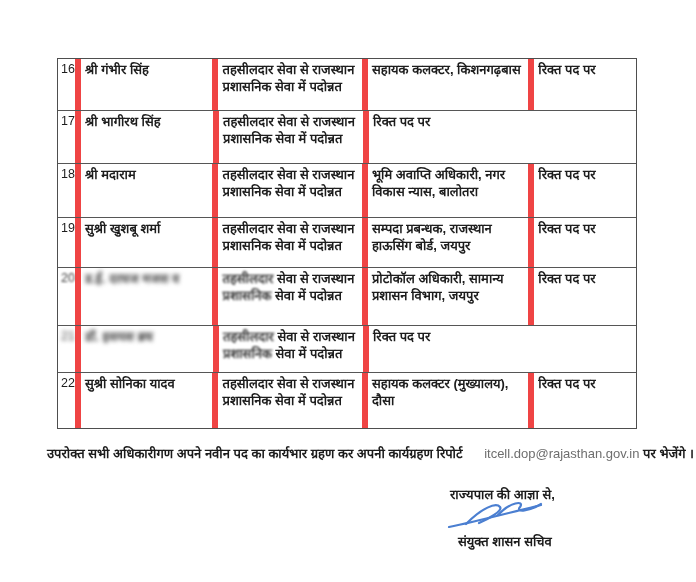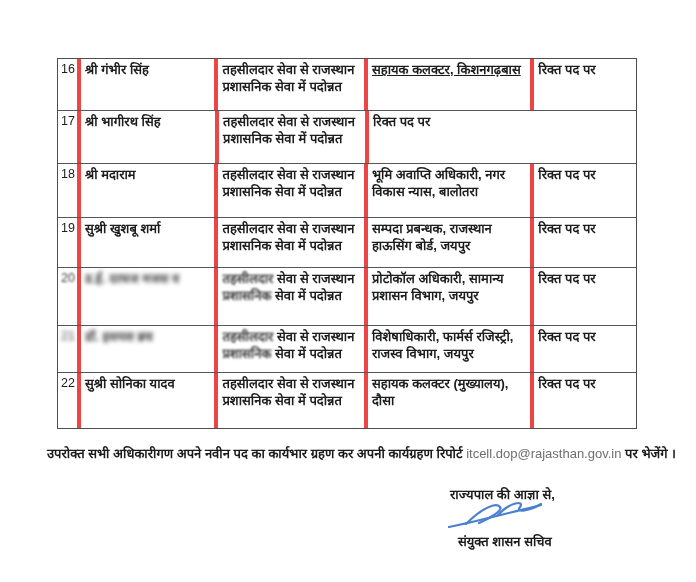--- a/index.html
+++ b/index.html
@@ -17,60 +17,60 @@
   .tbl{
     position:absolute;left:57px;top:58px;width:580px;
     border:1px solid #4e4e4e;
     box-sizing:border-box;
     background:#fff;
   }
   .trow{display:flex;border-bottom:1px solid #565656;box-sizing:border-box;}
   .trow:last-child{border-bottom:none;}
   .tcell{
     box-sizing:border-box;
-    border-right:4px solid #ef4444;
+    border-right:6px solid #ef4444;
     padding:2px 4px 2px 4px;
     font-size:13px;
     font-weight:bold;
     line-height:1.32;
     overflow:hidden;
     color:#1d1d1d;
   }
   .tcell:last-child{border-right:none;}
   .c-sn{font-weight:400;font-size:12.5px;padding-left:3px;}
   .b1{filter:blur(1.1px);color:#3a3a3a;}
   .b2{filter:blur(2.2px);color:#454545;}
 
   
   .note{
     position:absolute;left:47px;top:444px;
     font-size:13px;font-weight:bold;white-space:nowrap;
   }
-  .note .email{font-weight:400;color:#6e6e6e;}
+  .note .email{font-weight:400;color:#6e6e6e;margin-left:18px;}
 
   
   .signoff-from{position:absolute;left:450px;top:485px;font-size:13px;font-weight:bold;}
   .signature-svg{position:absolute;left:446px;top:499px;}
   .signoff-name{position:absolute;left:449px;top:532px;font-size:13px;font-weight:bold;}
   .signoff-desg{position:absolute;left:458px;top:532px;font-size:13px;font-weight:bold;}
 </style>
 </head>
 <body>
 
 <div class="doc">
 
   <div class="tbl">
       <div class="trow" style="height: 52px;">
         <div class="tcell c-sn" style="width: 23px;"><span>16</span></div>
         <div class="tcell c-name" style="width: 138px;"><span>श्री गंभीर सिंह</span></div>
         <div class="tcell c-mode" style="width: 150px;">
           <div><span>तहसीलदार सेवा से राजस्थान</span></div>
           <div><span>प्रशासनिक सेवा में पदोन्नत</span></div>
         </div>
-        <div class="tcell c-post" style="width: 167px; text-decoration: underline;"><span>सहायक कलक्टर, किशनगढ़बास</span></div>
+        <div class="tcell c-post" style="width: 167px;"><span>सहायक कलक्टर, किशनगढ़बास</span></div>
         <div class="tcell c-status" style="width: 102px;"><span>रिक्त पद पर</span></div>
       </div>
       <div class="trow" style="height: 53px;">
         <div class="tcell c-sn" style="width: 23px;"><span>17</span></div>
         <div class="tcell c-name" style="width: 138px;"><span>श्री भागीरथ सिंह</span></div>
         <div class="tcell c-mode" style="width: 150px;">
           <div><span>तहसीलदार सेवा से राजस्थान</span></div>
           <div><span>प्रशासनिक सेवा में पदोन्नत</span></div>
         </div>
         <div class="tcell c-status" style="width: 102px;"><span>रिक्त पद पर</span></div>
@@ -105,21 +105,20 @@
         <div class="tcell c-post" style="width: 167px;"><span>प्रोटोकॉल अधिकारी, सामान्य प्रशासन विभाग, जयपुर</span></div>
         <div class="tcell c-status" style="width: 102px;"><span>रिक्त पद पर</span></div>
       </div>
       <div class="trow" style="height: 47px;">
         <div class="tcell c-sn" style="width: 23px;"><span class="b2">21</span></div>
         <div class="tcell c-name" style="width: 138px;"><span class="b2">डॉ. इसयस ब्रध</span></div>
         <div class="tcell c-mode" style="width: 150px;">
           <div><span class="b1">तहसीलदार</span><span> सेवा से राजस्थान</span></div>
           <div><span class="b1">प्रशासनिक</span><span> सेवा में पदोन्नत</span></div>
         </div>
-        <div class="tcell c-post" style="width: 167px;"><span>विशेषाधिकारी, फार्मर्स रजिस्ट्री, राजस्व विभाग, जयपुर</span></div>
         <div class="tcell c-status" style="width: 102px;"><span>रिक्त पद पर</span></div>
       </div>
       <div class="trow" style="height: 55px;">
         <div class="tcell c-sn" style="width: 23px;"><span>22</span></div>
         <div class="tcell c-name" style="width: 138px;"><span>सुश्री सोनिका यादव</span></div>
         <div class="tcell c-mode" style="width: 150px;">
           <div><span>तहसीलदार सेवा से राजस्थान</span></div>
           <div><span>प्रशासनिक सेवा में पदोन्नत</span></div>
         </div>
         <div class="tcell c-post" style="width: 167px;"><span>सहायक कलक्टर (मुख्यालय), दौसा</span></div>

